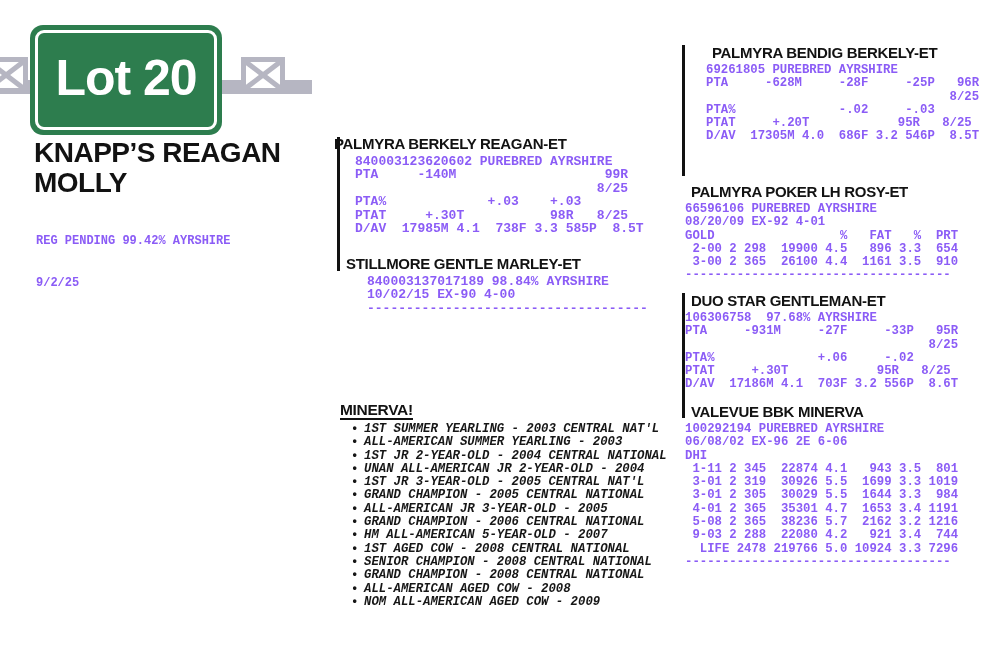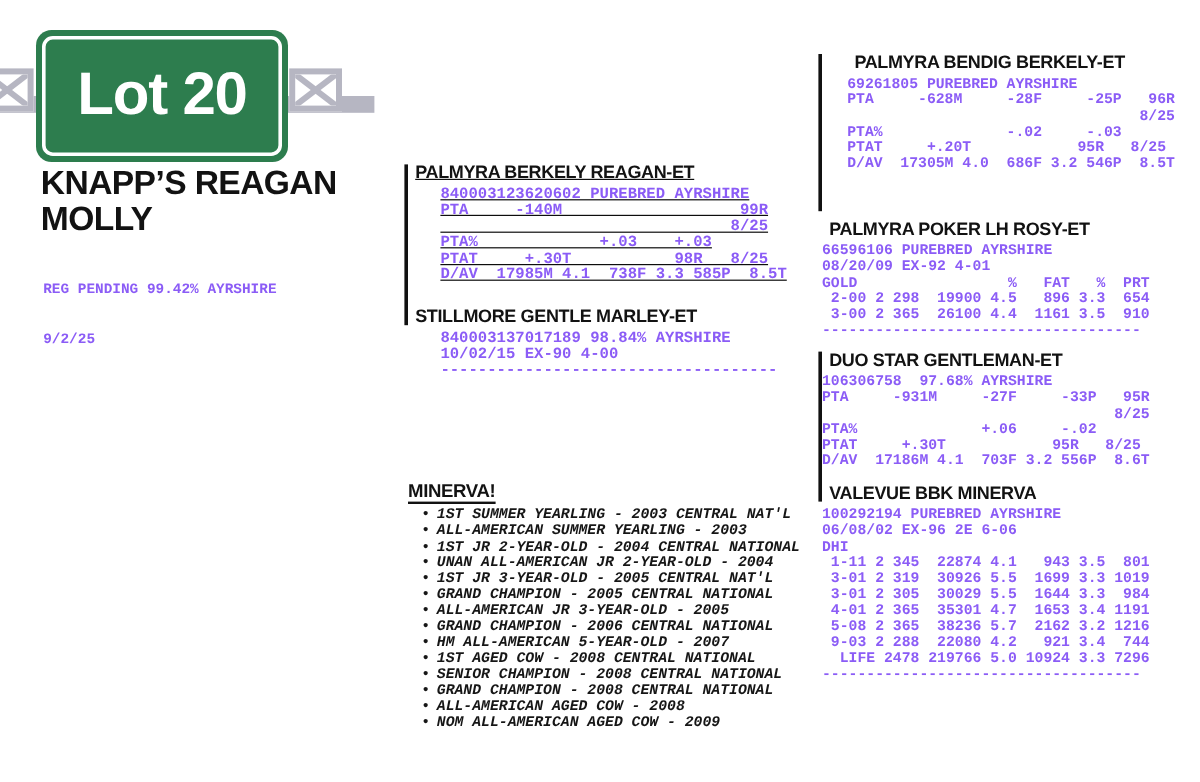--- a/index.html
+++ b/index.html
@@ -26,21 +26,21 @@
     width: 34px; height: 26px;
     background: #ffffff;
     border: 5px solid #b6b6c2;
   }
   .post svg { display: block; width: 100%; height: 100%; }
   .post-left  { left: -16px; }
   .post-right { left: 241px; }
   .sign {
     position: absolute;
     left: 30px; top: 25px;
-    width: 210px; height: 110px;
+    width: 192px; height: 110px;
     background: #2d7d4e;
     border-radius: 13px;
     display: flex; align-items: center; justify-content: center;
   }
   .sign-inner-border {
     position: absolute;
     left: 5px; top: 5px; right: 5px; bottom: 5px;
     border: 3px solid #ffffff;
     border-radius: 9px;
     pointer-events: none;
@@ -175,21 +175,21 @@
   <div class="reg-block mono">
     <div>REG PENDING 99.42% AYRSHIRE</div>
     <div>9/2/25</div>
   </div>
 
 
   <div class="bracket bracket-mid"></div>
   <div class="bracket bracket-r1"></div>
   <div class="bracket bracket-r2"></div>
 
-  <div class="section mid" style="left:340px; top:136px;text-decoration:underline;">
+  <div class="section mid" style="left:328px; top:136px;">
     <h3 class="section-title">PALMYRA BERKELY REAGAN-ET</h3>
     <pre class="mono">840003123620602 PUREBRED AYRSHIRE
 PTA     -140M                   99R
                                8/25
 PTA%             +.03    +.03
 PTAT     +.30T           98R   8/25
 D/AV  17985M 4.1  738F 3.3 585P  8.5T</pre>
   </div>
   <div class="section mid" style="left:340px; top:256px;">
     <h3 class="section-title">STILLMORE GENTLE MARLEY-ET</h3>

